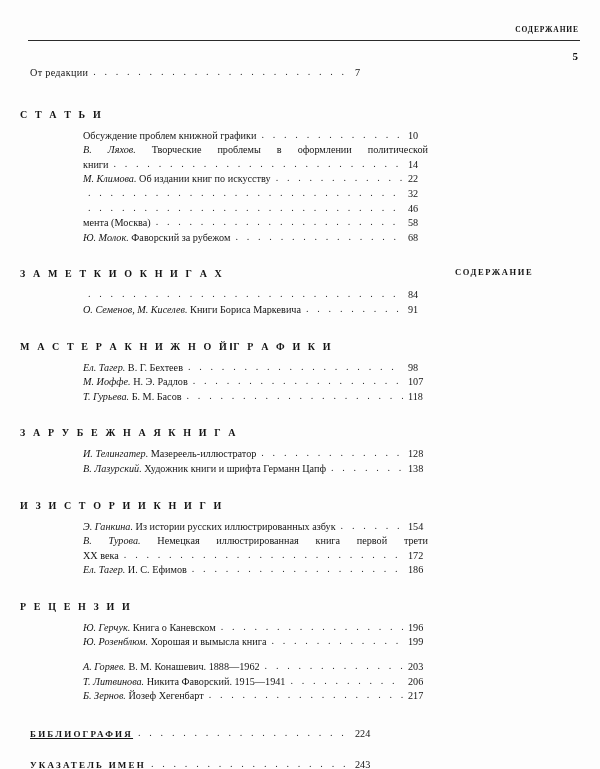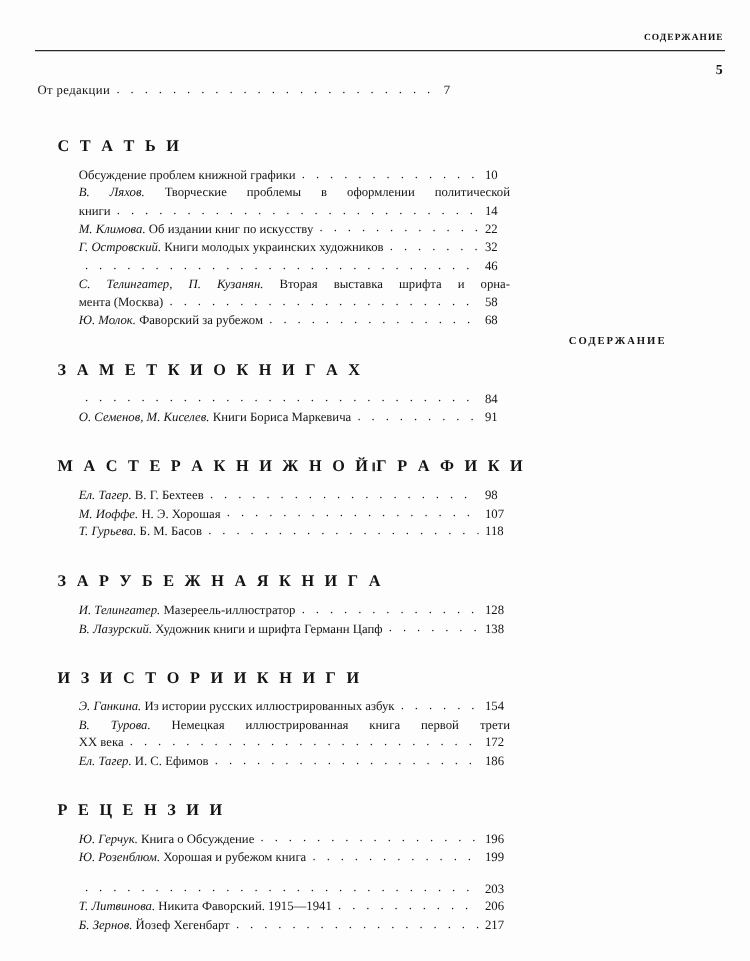--- a/index.html
+++ b/index.html
@@ -70,32 +70,32 @@
     position: absolute;
     top: 66px;
     left: 0;
     width: 600px;
   }
 
   .block { margin: 0; padding: 0; }
 
   
   .section-heading {
-    margin-left: 46px;
-    font-weight: bold;
-    font-size: 13px;
+    margin-left: 20px;
+    font-weight: bold;
+    font-size: 10px;
     letter-spacing: 2.6px;
     color: #141414;
     white-space: nowrap;
   }
 
   
   .entry {
     position: relative;
-    margin-left: 63px;
+    margin-left: 83px;
     margin-right: 20px;
     font-size: 10.2px;
     line-height: 14.6px;
     color: #141414;
   }
 
   
   .entry.top {
     margin-left: 30px;
   }
@@ -206,33 +206,31 @@
           </div>
           <div class="entry">
             <div class="line">
               <span class="label"><span class="au">М. Климова.</span> <span>Об издании книг по искусству</span></span>
               <span class="leaders">. . . . . . . . . . . . . . . . . . . . . . . . . . . . . . . . . . . . . . . . . .</span>
               <span class="pageno">22</span>
             </div>
           </div>
           <div class="entry">
             <div class="line">
-              <span class="label"><span class="au">Г. Островский.</span> <span>Книги молодых украинских художников</span></span>
               <span class="leaders">. . . . . . . . . . . . . . . . . . . . . . . . . . . . . . . . . . . . . . . . . .</span>
               <span class="pageno">32</span>
             </div>
           </div>
           <div class="entry">
             <div class="line">
               <span class="leaders">. . . . . . . . . . . . . . . . . . . . . . . . . . . . . . . . . . . . . . . . . .</span>
               <span class="pageno">46</span>
             </div>
           </div>
           <div class="entry">
-            <div class="wrap-first"><span class="au">С. Телингатер, П. Кузанян.</span> <span>Вторая выставка шрифта и орна-</span></div>
             <div class="line">
               <span class="label">мента (Москва)</span>
               <span class="leaders">. . . . . . . . . . . . . . . . . . . . . . . . . . . . . . . . . . . . . . . . . .</span>
               <span class="pageno">58</span>
             </div>
           </div>
           <div class="entry">
             <div class="line">
               <span class="label"><span class="au">Ю. Молок.</span> <span>Фаворский за рубежом</span></span>
               <span class="leaders">. . . . . . . . . . . . . . . . . . . . . . . . . . . . . . . . . . . . . . . . . .</span>
@@ -264,21 +262,21 @@
           <div class="gap-head"></div>
           <div class="entry">
             <div class="line">
               <span class="label"><span class="au">Ел. Тагер.</span> <span>В. Г. Бехтеев</span></span>
               <span class="leaders">. . . . . . . . . . . . . . . . . . . . . . . . . . . . . . . . . . . . . . . . . .</span>
               <span class="pageno">98</span>
             </div>
           </div>
           <div class="entry">
             <div class="line">
-              <span class="label"><span class="au">М. Иоффе.</span> <span>Н. Э. Хорошая</span></span>
+              <span class="label"><span class="au">М. Иоффе.</span> <span>Н. Э. Радлов</span></span>
               <span class="leaders">. . . . . . . . . . . . . . . . . . . . . . . . . . . . . . . . . . . . . . . . . .</span>
               <span class="pageno">107</span>
             </div>
           </div>
           <div class="entry">
             <div class="line">
               <span class="label"><span class="au">Т. Гурьева.</span> <span>Б. М. Басов</span></span>
               <span class="leaders">. . . . . . . . . . . . . . . . . . . . . . . . . . . . . . . . . . . . . . . . . .</span>
               <span class="pageno">118</span>
             </div>
@@ -329,35 +327,36 @@
               <span class="pageno">186</span>
             </div>
           </div>
           <div class="gap-lg"></div>
         </div>
         <div class="block">
           <div class="section-heading">Р Е Ц Е Н З И И</div>
           <div class="gap-head"></div>
           <div class="entry">
             <div class="line">
-              <span class="label"><span class="au">Ю. Герчук.</span> <span>Книга о Обсуждение</span></span>
+              <span class="label"><span class="au">Ю. Герчук.</span> <span>Книга о Каневском</span></span>
               <span class="leaders">. . . . . . . . . . . . . . . . . . . . . . . . . . . . . . . . . . . . . . . . . .</span>
               <span class="pageno">196</span>
             </div>
           </div>
           <div class="entry">
             <div class="line">
-              <span class="label"><span class="au">Ю. Розенблюм.</span> <span>Хорошая и рубежом книга</span></span>
+              <span class="label"><span class="au">Ю. Розенблюм.</span> <span>Хорошая и вымысла книга</span></span>
               <span class="leaders">. . . . . . . . . . . . . . . . . . . . . . . . . . . . . . . . . . . . . . . . . .</span>
               <span class="pageno">199</span>
             </div>
           </div>
           <div class="gap-sm"></div>
           <div class="entry">
             <div class="line">
+              <span class="label"><span class="au">А. Горяев.</span> <span>В. М. Конашевич. 1888—1962</span></span>
               <span class="leaders">. . . . . . . . . . . . . . . . . . . . . . . . . . . . . . . . . . . . . . . . . .</span>
               <span class="pageno">203</span>
             </div>
           </div>
           <div class="entry">
             <div class="line">
               <span class="label"><span class="au">Т. Литвинова.</span> <span>Никита Фаворский. 1915—1941</span></span>
               <span class="leaders">. . . . . . . . . . . . . . . . . . . . . . . . . . . . . . . . . . . . . . . . . .</span>
               <span class="pageno">206</span>
             </div>

